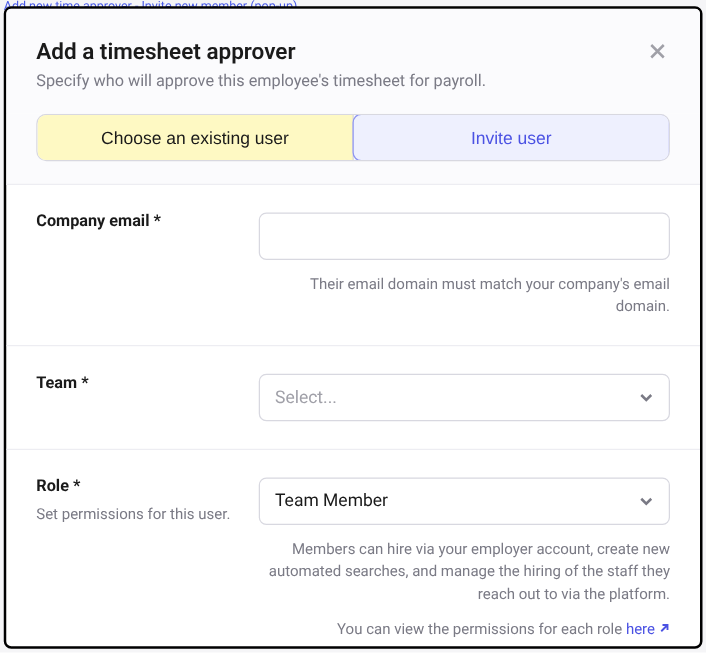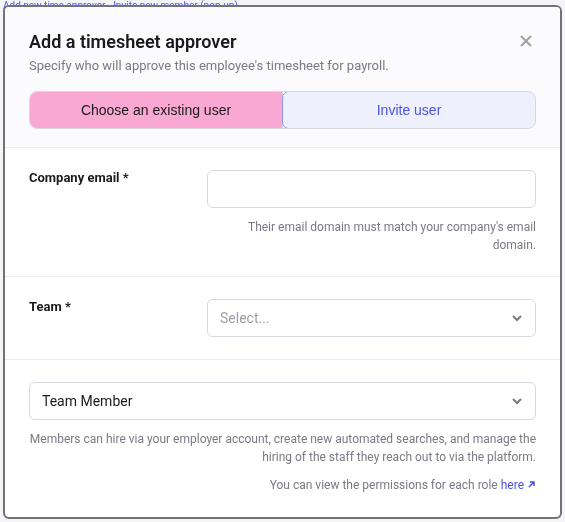--- a/index.html
+++ b/index.html
@@ -22,21 +22,21 @@
       color: #4a5be8;
       z-index: 0;
     }
     .modal {
       position: absolute;
       top: 5px;
       left: 3px;
       right: 3px;
       bottom: 3px;
       background: #fff;
-      border: 2px solid #737373;
+      border: 2px solid #000000;
       border-radius: 6px;
       display: flex;
       flex-direction: column;
       overflow: hidden;
     }
     .modal-header {
       padding: 24px 24px 18px 24px;
       background: #fbfbfd;
       position: relative;
     }
@@ -79,21 +79,21 @@
       border: 1px solid #d8d8e0;
       border-radius: 8px;
       overflow: hidden;
     }
     .tab {
       flex: 1;
       text-align: center;
       padding: 10px 0;
       font-size: 14px;
       cursor: pointer;
-      background: #f9a8d4;
+      background: #fef9c3;
       color: #1a1a1a;
       border: none;
     }
     .tab.active {
       background: #eef0fe;
       color: #4b52e3;
       border: 1px solid #8e95f0;
       border-radius: 7px;
       margin: -1px;
       position: relative;
@@ -219,20 +219,24 @@
       <div class="select-input">
         <span class="select-placeholder">Select...</span>
         <svg class="chevron" viewBox="0 0 12 12">
             <path d="M2 4 L6 8 L10 4"></path>
           </svg>
       </div>
     </div>
   </div>
 
   <div class="form-row">
+    <div class="label-col">
+      <div class="field-label">Role *</div>
+      <div class="field-sublabel">Set permissions for this user.</div>
+    </div>
     <div class="input-col">
       <div class="select-input">
         <span class="select-value">Team Member</span>
         <svg class="chevron" viewBox="0 0 12 12">
             <path d="M2 4 L6 8 L10 4"></path>
           </svg>
       </div>
       <div class="helper-text">Members can hire via your employer account, create new automated searches, and manage the hiring of the staff they reach out to via the platform.</div>
       <div class="helper-text">
         <span>You can view the permissions for each role </span><a class="helper-link"><span>here</span><span class="ext-icon"><svg width="10" height="10" viewBox="0 0 10 10" fill="none" stroke="#4b52e3" stroke-width="1.5">

